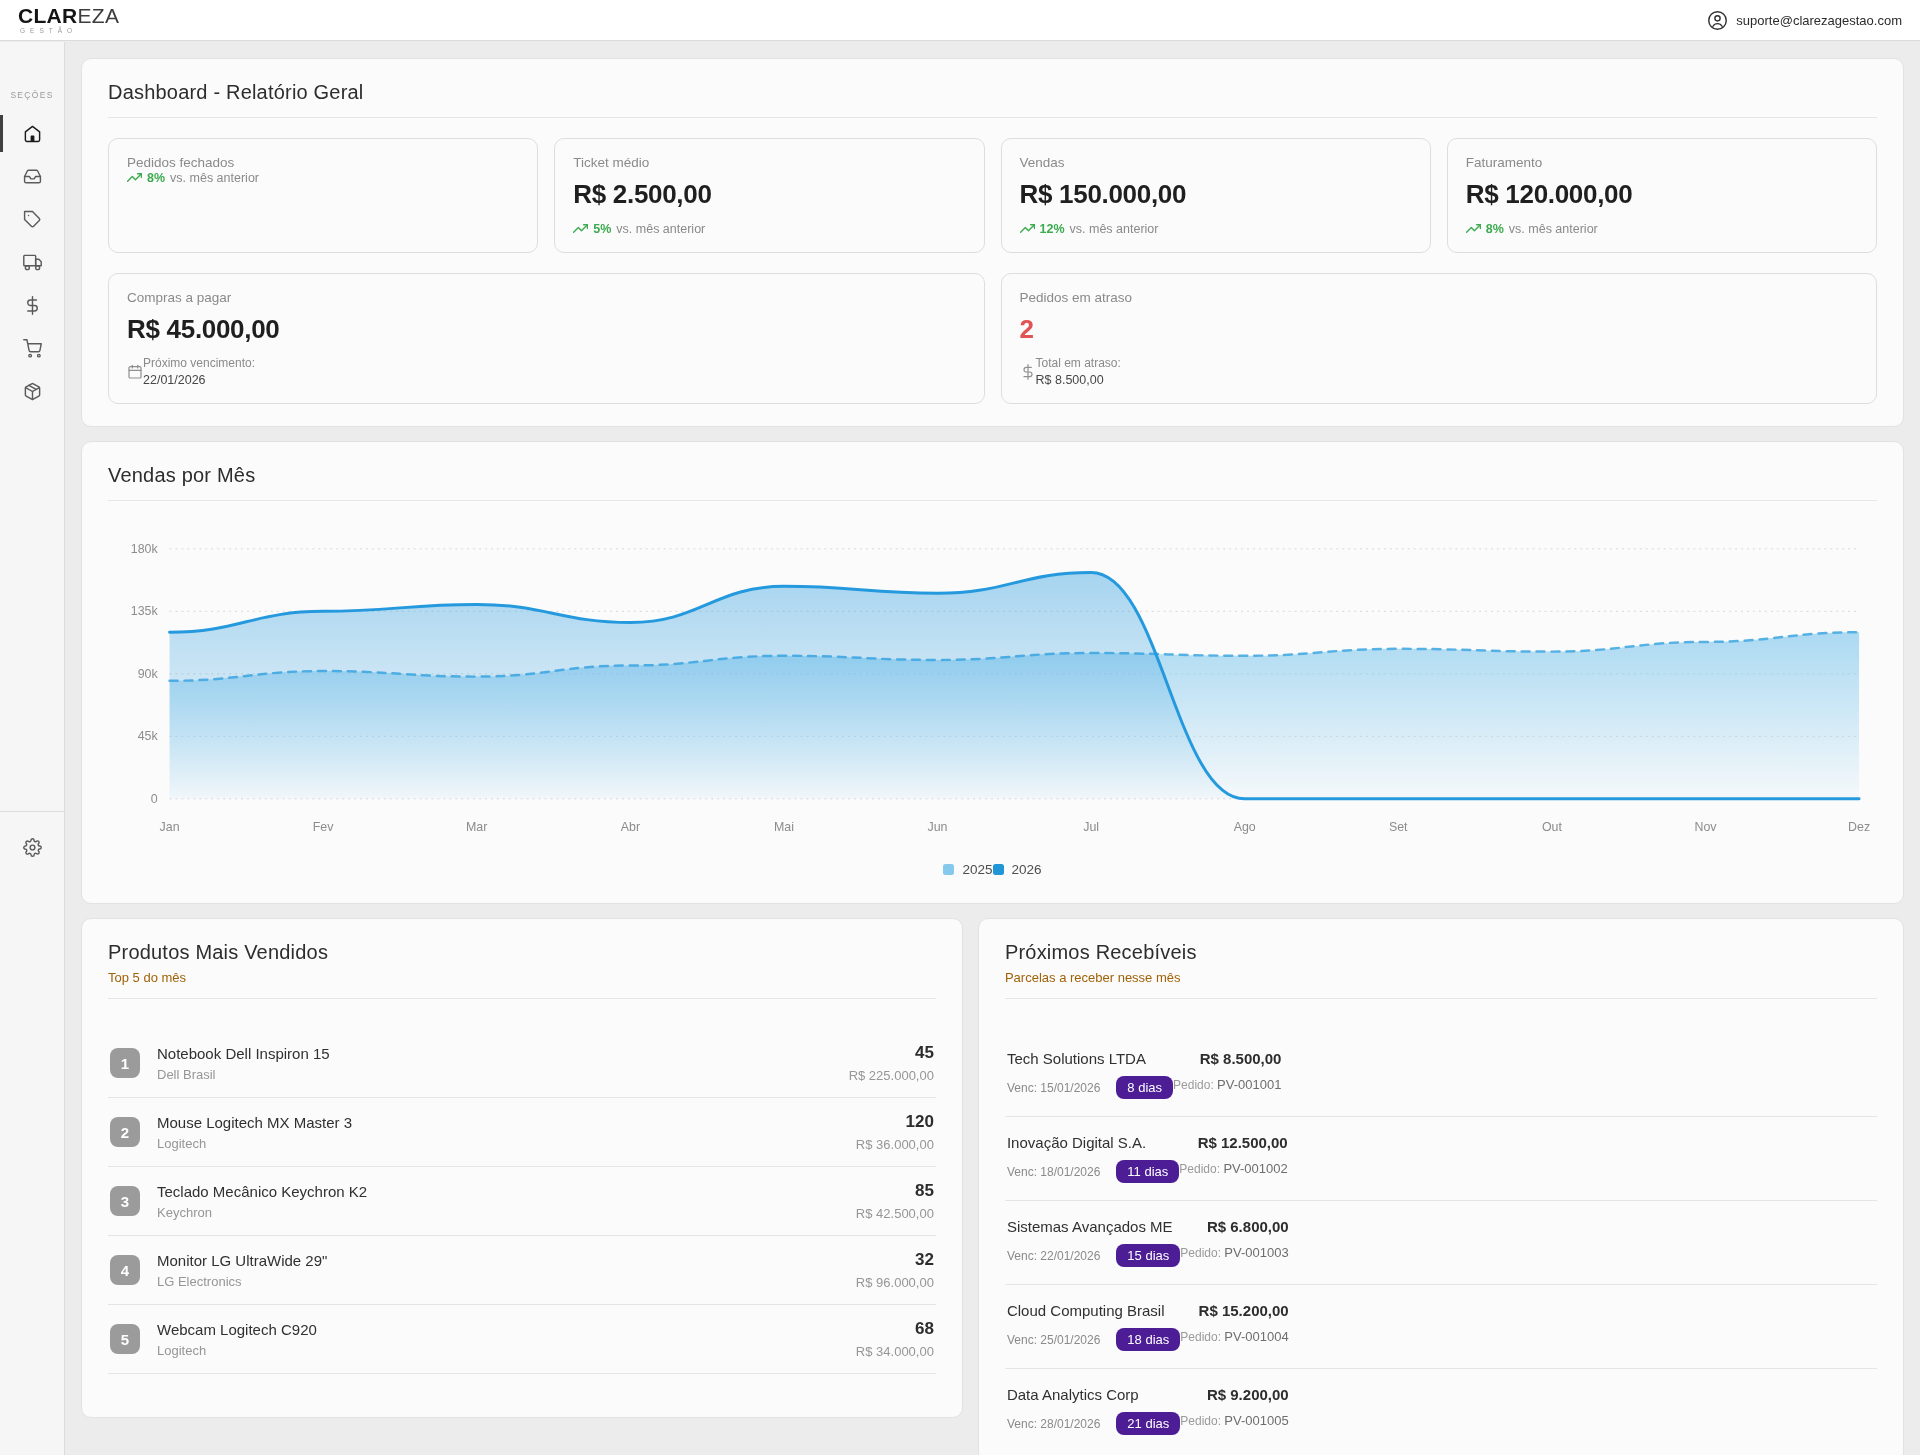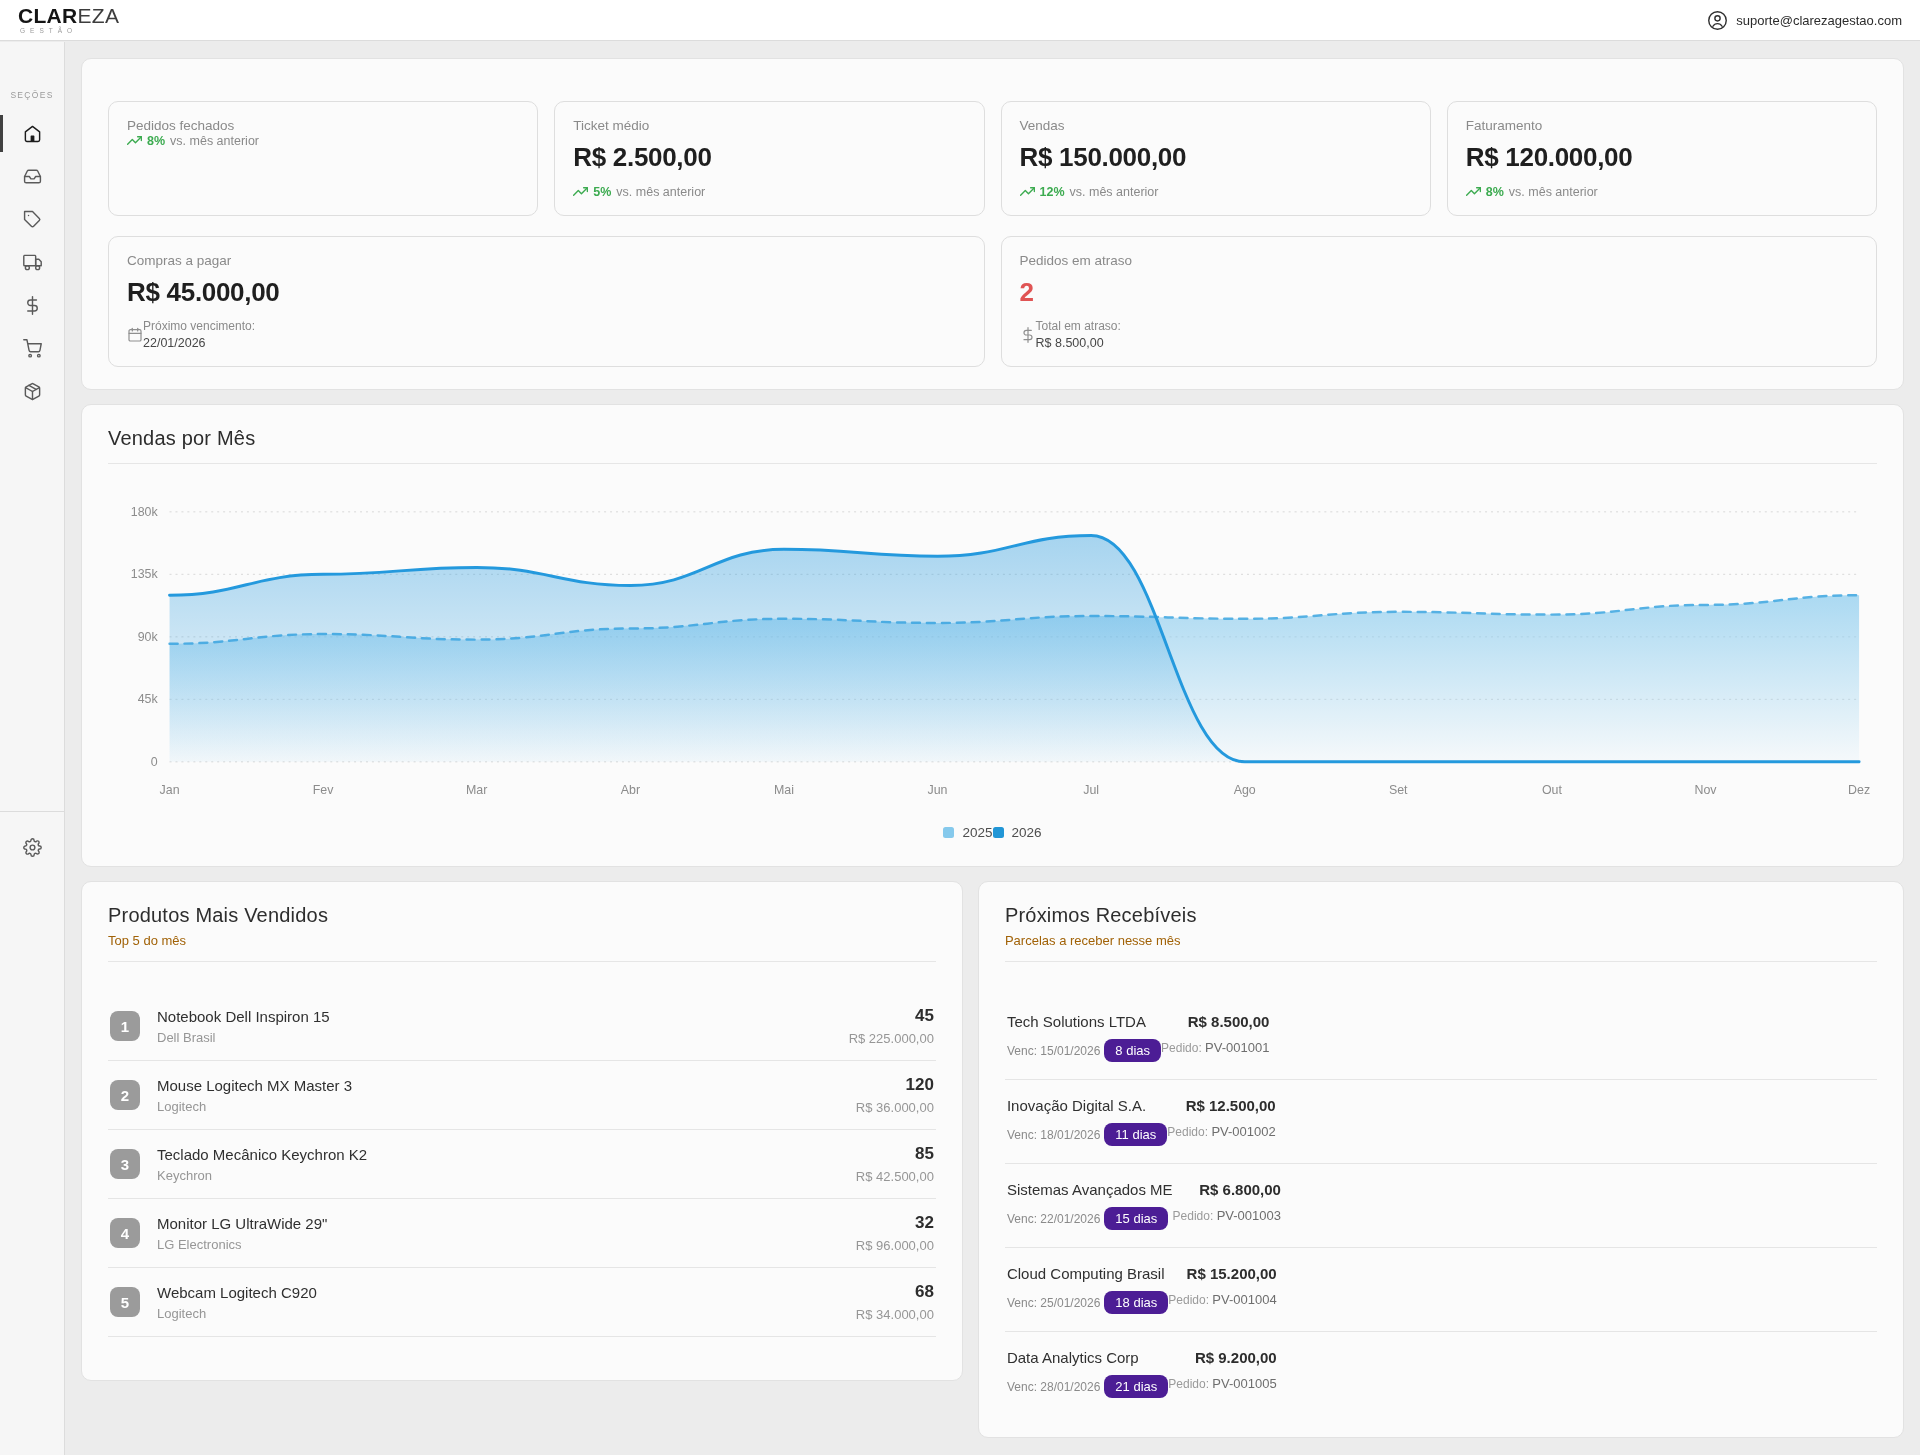--- a/index.html
+++ b/index.html
@@ -77,21 +77,21 @@
   .prod-name { font-size: 15px; color: #303030; margin-bottom: 5px; }
   .prod-brand { font-size: 13px; color: #969696; }
   .prod-stats { text-align: right; }
   .prod-qty { font-size: 17px; font-weight: 600; color: #2d2d2d; margin-bottom: 5px; }
   .prod-total { font-size: 13px; color: #969696; }
 
   .recv-list { margin-top: 34px; }
   .recv-row { display: flex; align-items: flex-start; padding: 17px 2px; border-bottom: 1px solid #e5e5e5; }
   .recv-row:last-child { border-bottom: none; }
   .recv-client { font-size: 15px; color: #303030; margin-bottom: 9px; }
-  .recv-due { display: flex; align-items: center; gap: 4px; font-size: 12px; color: #8a8a8a; }
+  .recv-due { display: flex; align-items: center; gap: 16px; font-size: 12px; color: #8a8a8a; }
   .days-badge { background: #4c1d95; color: #ffffff; font-size: 13px; padding: 4px 11px; border-radius: 8px; }
   .recv-right { text-align: right; }
   .recv-value { font-size: 15px; font-weight: 700; color: #2d2d2d; margin-bottom: 10px; }
   .recv-order { font-size: 12px; color: #9a9a9a; }
   .order-num { font-size: 13px; color: #6e6e6e; }
 </style>
 </head>
 <body>
 
 <header class="app-header">
@@ -186,20 +186,23 @@
             <path d="M19.4 15a1.65 1.65 0 0 0 .33 1.82l.06.06a2 2 0 0 1 0 2.83 2 2 0 0 1-2.83 0l-.06-.06a1.65 1.65 0 0 0-1.82-.33 1.65 1.65 0 0 0-1 1.51V21a2 2 0 0 1-2 2 2 2 0 0 1-2-2v-.09A1.65 1.65 0 0 0 9 19.4a1.65 1.65 0 0 0-1.82.33l-.06.06a2 2 0 0 1-2.83 0 2 2 0 0 1 0-2.83l.06-.06a1.65 1.65 0 0 0 .33-1.82 1.65 1.65 0 0 0-1.51-1H3a2 2 0 0 1-2-2 2 2 0 0 1 2-2h.09A1.65 1.65 0 0 0 4.6 9a1.65 1.65 0 0 0-.33-1.82l-.06-.06a2 2 0 0 1 0-2.83 2 2 0 0 1 2.83 0l.06.06a1.65 1.65 0 0 0 1.82.33H9a1.65 1.65 0 0 0 1-1.51V3a2 2 0 0 1 2-2 2 2 0 0 1 2 2v.09a1.65 1.65 0 0 0 1 1.51 1.65 1.65 0 0 0 1.82-.33l.06-.06a2 2 0 0 1 2.83 0 2 2 0 0 1 0 2.83l-.06.06a1.65 1.65 0 0 0-.33 1.82V9a1.65 1.65 0 0 0 1.51 1H21a2 2 0 0 1 2 2 2 2 0 0 1-2 2h-.09a1.65 1.65 0 0 0-1.51 1z"></path>
           </svg>
         </span>
       </div>
     </div>
 </aside>
 
 <div class="main">
 
   <section class="panel">
+    <div class="panel-head">
+      <div class="panel-title">Dashboard - Relatório Geral</div>
+    </div>
     <div class="kpi-grid" id="kpi-grid">
         <div class="kpi-card">
     <div class="kpi-label">Pedidos fechados</div>
     <div class="kpi-trend">
       <span class="trend-icon">
               <svg viewBox="0 0 24 24" fill="none" stroke="currentColor" stroke-width="2.2" stroke-linecap="round" stroke-linejoin="round">
                 <polyline points="23 6 13.5 15.5 8.5 10.5 1 18"></polyline>
                 <polyline points="17 6 23 6 23 12"></polyline>
               </svg>
             </span>

